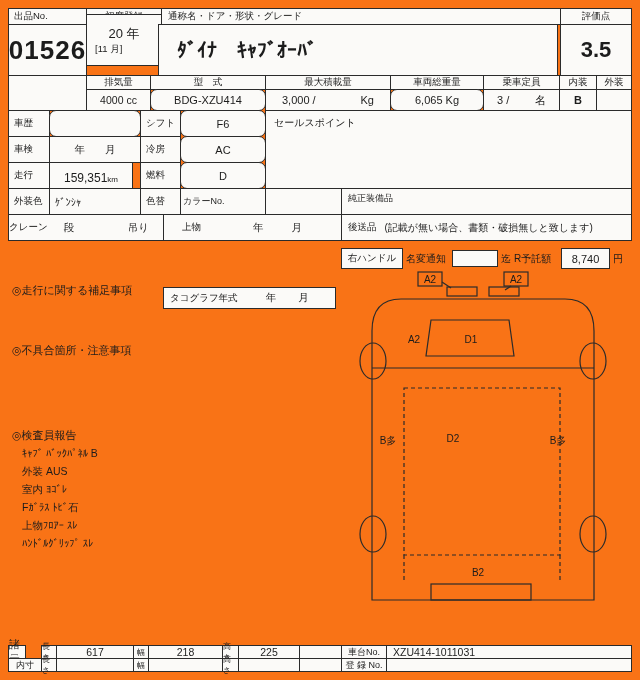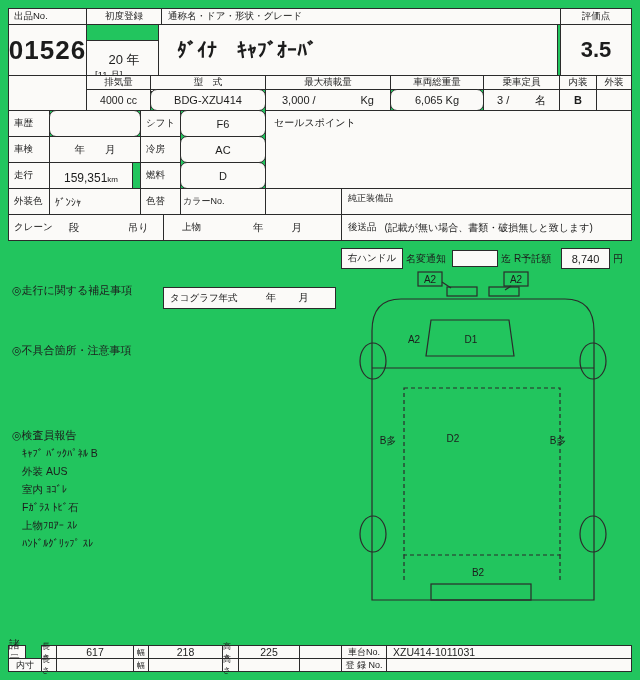--- a/index.html
+++ b/index.html
@@ -1,37 +1,37 @@
 <!DOCTYPE html>
 <html><head>
 <meta charset="utf-8">
 <style>
   * { margin:0; padding:0; box-sizing:border-box; }
   html,body { width:640px; height:680px; }
   body { background:#e9e7e4; font-family:"Liberation Sans","DejaVu Sans",sans-serif; }
-  .sheet { position:relative; width:640px; height:680px; background:#22c55e; color:#1c1c1c; overflow:hidden; }
+  .sheet { position:relative; width:640px; height:680px; background:#f97316; color:#1c1c1c; overflow:hidden; }
   .cell { position:absolute; background:#fbfaf8; border:1px solid #2b2b2b; display:flex; align-items:center; }
   .ctr { justify-content:center; }
   .lbl { font-size:9.5px; }
   .val { font-size:11px;border-radius:7px; }
   .flab { position:absolute; font-size:10px; white-space:nowrap; color:#1c1c1c; }
   .truckmap { position:absolute; }
   .list { position:absolute; font-size:10.5px; line-height:18px; white-space:nowrap; }
 </style>
 </head>
 <body>
 
 <div class="sheet">
 
   <div class="cell lbl" style="left:8px;top:8px;width:79px;height:17px;padding-left:5px">出品No.</div>
   <div class="cell ctr" style="left:8px;top:24px;width:79px;height:52px;font-size:26px;font-weight:bold;letter-spacing:1px">01526</div>
   <div class="cell" style="left:8px;top:75px;width:79px;height:36px"></div>
 
   <div class="cell lbl ctr" style="left:86px;top:8px;width:76px;height:17px">初度登録</div>
-  <div class="cell ctr" style="left:86px;top:40px;width:76px;height:52px;flex-direction:column">
+  <div class="cell ctr" style="left:86px;top:14px;width:76px;height:52px;flex-direction:column">
     <span style="font-size:13px">20 年</span>
     <span style="font-size:9.5px;align-self:flex-start;padding-left:8px">[11 月]</span>
   </div>
 
   <div class="cell lbl" style="left:161px;top:8px;width:400px;height:17px;padding-left:6px">通称名・ドア・形状・グレード</div>
   <div class="cell" style="left:158px;top:24px;width:400px;height:52px;padding-left:18px;font-size:20px;font-weight:600">ﾀﾞｲﾅ　ｷｬﾌﾞｵｰﾊﾞ</div>
 
   <div class="cell lbl ctr" style="left:560px;top:8px;width:72px;height:17px">評価点</div>
   <div class="cell ctr" style="left:560px;top:24px;width:72px;height:52px;font-size:22px;font-weight:bold">3.5</div>
 
@@ -82,21 +82,21 @@
   <div class="cell lbl" style="left:140px;top:162px;width:41px;height:27px;padding-left:5px">燃料</div>
   <div class="cell ctr val" style="left:180px;top:162px;width:86px;height:27px">D</div>
 
   <div class="cell lbl" style="left:8px;top:188px;width:42px;height:27px;padding-left:5px">外装色</div>
   <div class="cell" style="left:49px;top:188px;width:92px;height:27px;padding-left:5px;font-size:10.5px">ｹﾞﾝｼｬ</div>
   <div class="cell lbl" style="left:140px;top:188px;width:41px;height:27px;padding-left:5px">色替</div>
   <div class="cell" style="left:180px;top:188px;width:86px;height:27px;padding-left:2px;font-size:9px">カラーNo.</div>
   <div class="cell" style="left:265px;top:188px;width:77px;height:27px"></div>
 
   <div class="cell" style="left:8px;top:214px;width:156px;height:27px">
-    <span style="font-size:9.5px;margin-left:5px">クレーン</span>
+    <span style="font-size:9.5px;">クレーン</span>
     <span style="font-size:10.5px;margin-left:16px">段</span>
     <span style="font-size:10.5px;margin-left:auto;margin-right:14px">吊り</span>
   </div>
   <div class="cell" style="left:163px;top:214px;width:179px;height:27px">
     <span style="font-size:9.5px;margin-left:18px">上物</span>
     <span style="font-size:10.5px;margin-left:52px">年</span>
     <span style="font-size:10.5px;margin-left:28px">月</span>
   </div>
 
   <div class="cell" style="left:265px;top:110px;width:367px;height:79px;align-items:flex-start;padding:5px 0 0 8px;font-size:10px">セールスポイント</div>

